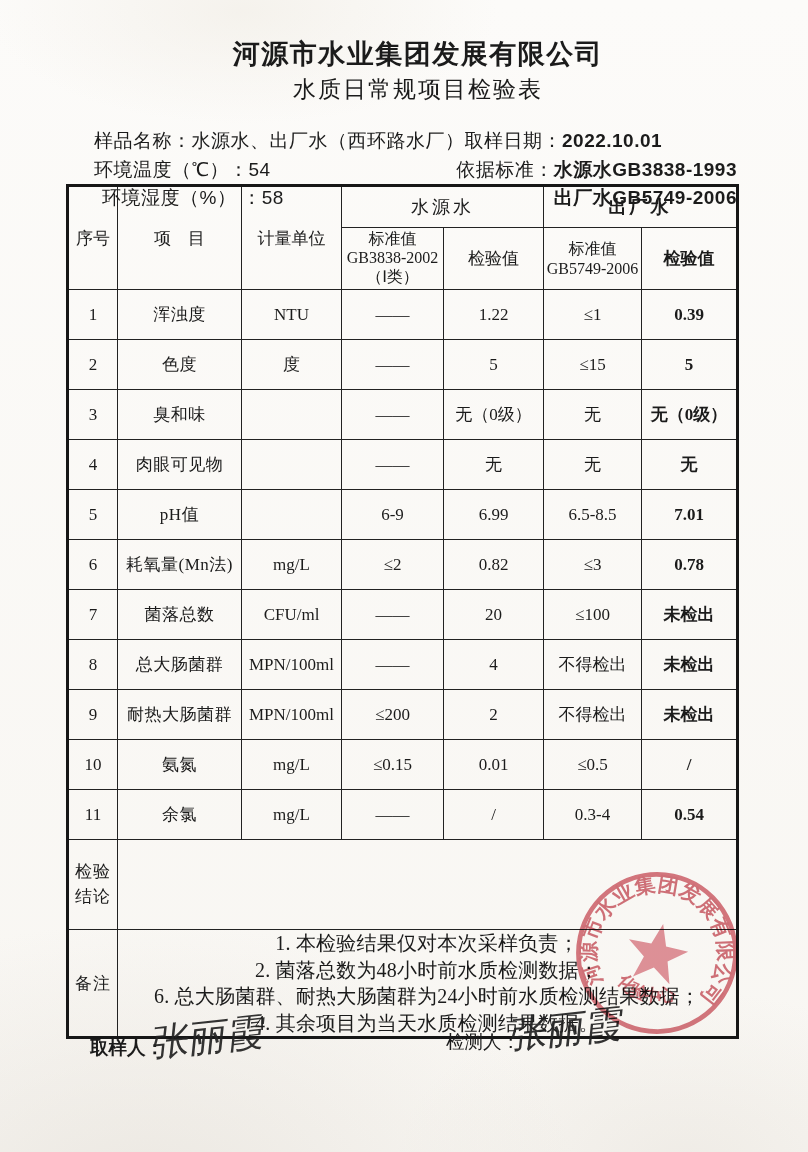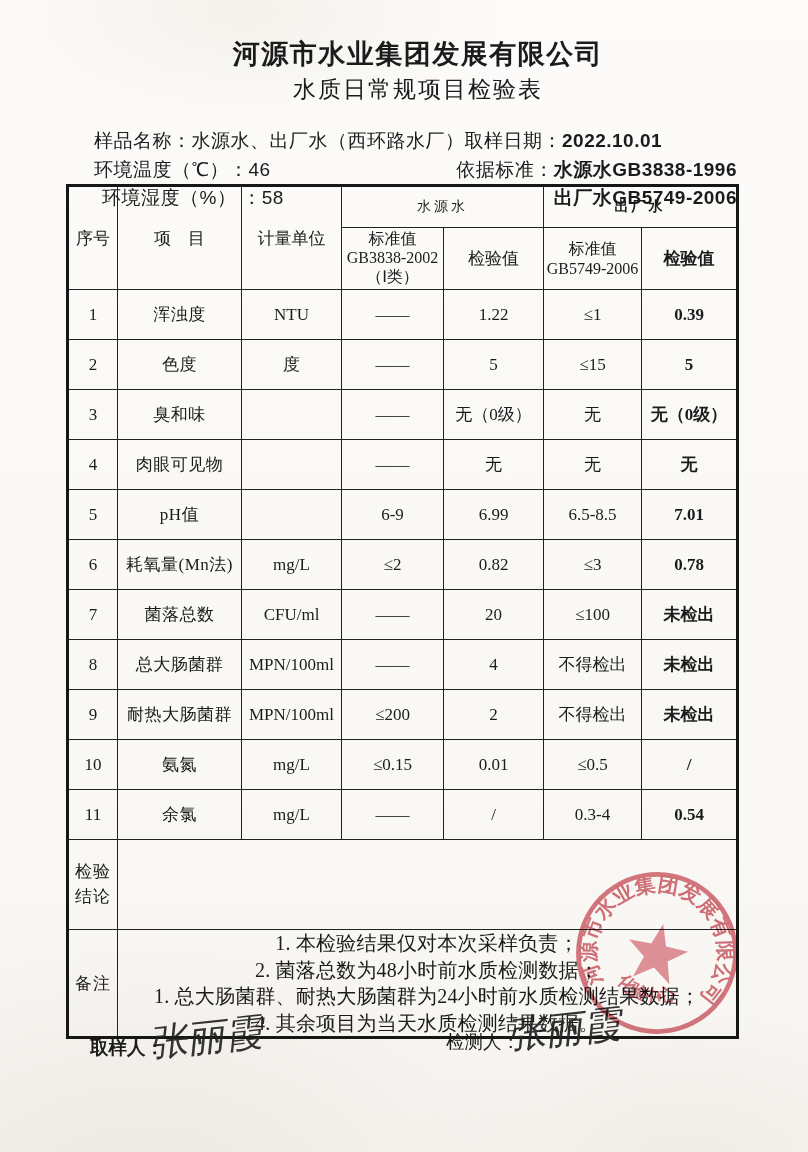--- a/index.html
+++ b/index.html
@@ -28,21 +28,21 @@
   table.main{
     position:absolute;left:66px;top:184px;width:670px;
     border-collapse:collapse;table-layout:fixed;
     font-family:"Liberation Serif",serif;
   }
   table.main td{
     border:1.6px solid #222;text-align:center;vertical-align:middle;
     font-size:17px;padding:0;overflow:hidden;
   }
   table.main{border:3px solid #161616;}
-  tr.hA td{height:40px;font-size:14px;letter-spacing:3px;}
+  tr.hA td{height:40px;font-size:18px;letter-spacing:3px;}
   tr.hB td{height:61px;}
   .sub3 div{line-height:1.18;font-size:16px;}
   .sub2 div{line-height:1.2;font-size:16px;}
   tr.body td{height:49px;}
   td.item{text-align:left;padding-left:9px;letter-spacing:.5px;}
   td.lab{font-size:17px;letter-spacing:1px;}
   tr.concl td{height:89px;}
   tr.concl td.lab div{line-height:1.45;}
   tr.rem td{height:94px;}
   td.remcell{text-align:left;padding-left:6px;}
@@ -67,24 +67,24 @@
 </head>
 <body>
 
 <div class="abs title">河源市水业集团发展有限公司</div>
 <div class="abs subtitle">水质日常规项目检验表</div>
 
 <div class="abs infoline i1">
   <span>样品名称：</span><span>水源水、出厂水（西环路水厂）</span><span>取样日期：</span><span class="bold">2022.10.01</span>
 </div>
 <div class="abs infoline i2l">
-  <span>环境温度（℃）：</span><span>46</span>
+  <span>环境温度（℃）：</span><span>54</span>
 </div>
 <div class="abs infoline i2r">
-  <span>依据标准：</span><span class="bold">水源水GB3838-1996</span>
+  <span>依据标准：</span><span class="bold">水源水GB3838-1993</span>
 </div>
 <div class="abs infoline i3l">
   <span>环境湿度（%） ：</span><span>58</span>
 </div>
 <div class="abs infoline i3r">
   <span class="bold">出厂水GB5749-2006</span>
 </div>
 
 <table class="main">
   <colgroup>
@@ -223,21 +223,21 @@
       <div>检验</div>
       <div>结论</div>
     </td>
     <td colspan="6"></td>
   </tr>
   <tr class="rem">
     <td class="lab">备注</td>
     <td colspan="6" class="remcell">
       <div>1. 本检验结果仅对本次采样负责；</div>
       <div>2. 菌落总数为48小时前水质检测数据；</div>
-      <div>1. 总大肠菌群、耐热大肠菌群为24小时前水质检测结果数据；</div>
+      <div>6. 总大肠菌群、耐热大肠菌群为24小时前水质检测结果数据；</div>
       <div>4. 其余项目为当天水质检测结果数据。</div>
     </td>
   </tr>
 </tbody>
   </table>
 
 <div class="abs sig-label s1l">取样人：</div>
 <div class="abs sig-name s1n">张丽霞</div>
 <div class="abs sig-label s2l">检测人：</div>
 <div class="abs sig-name s2n">张丽霞</div>

